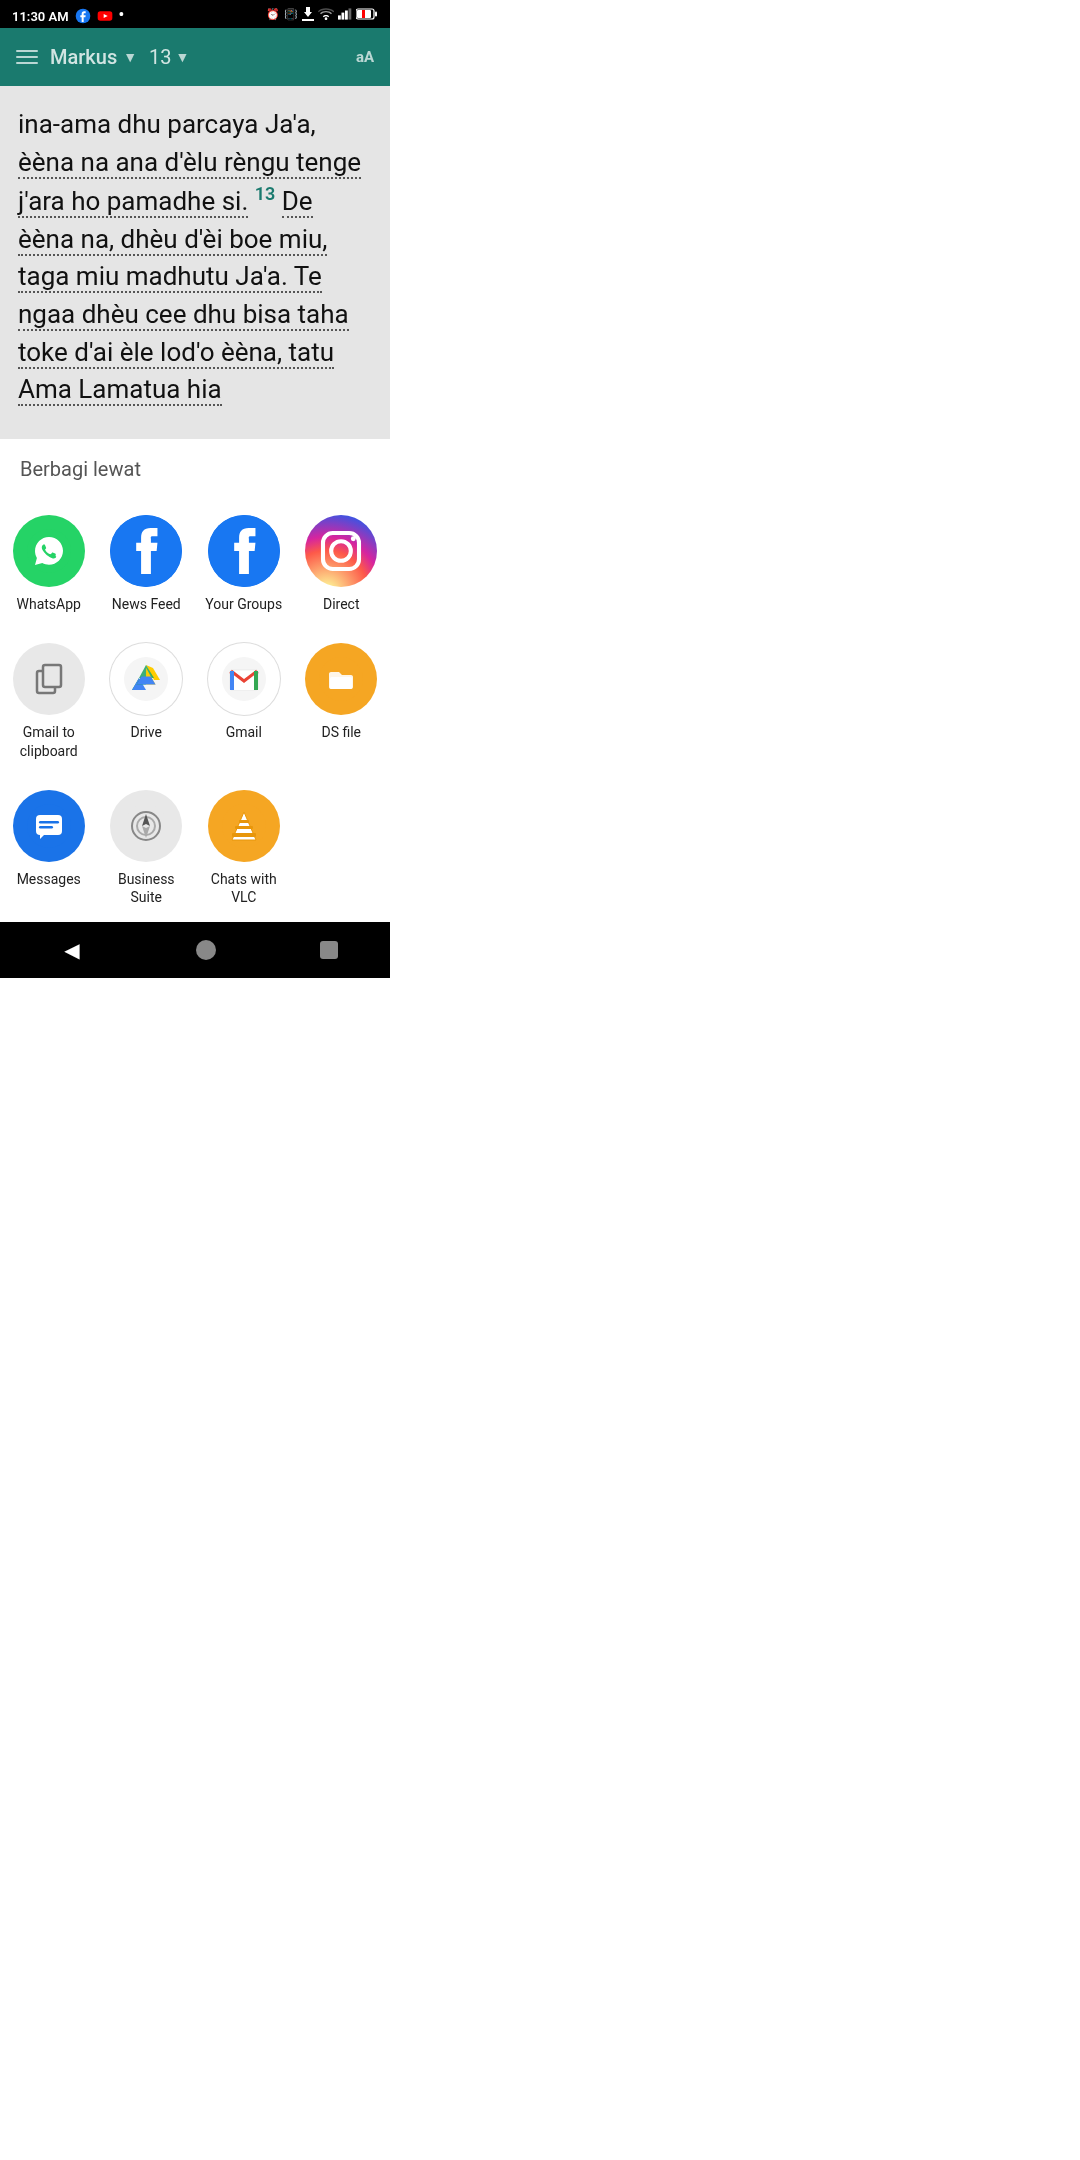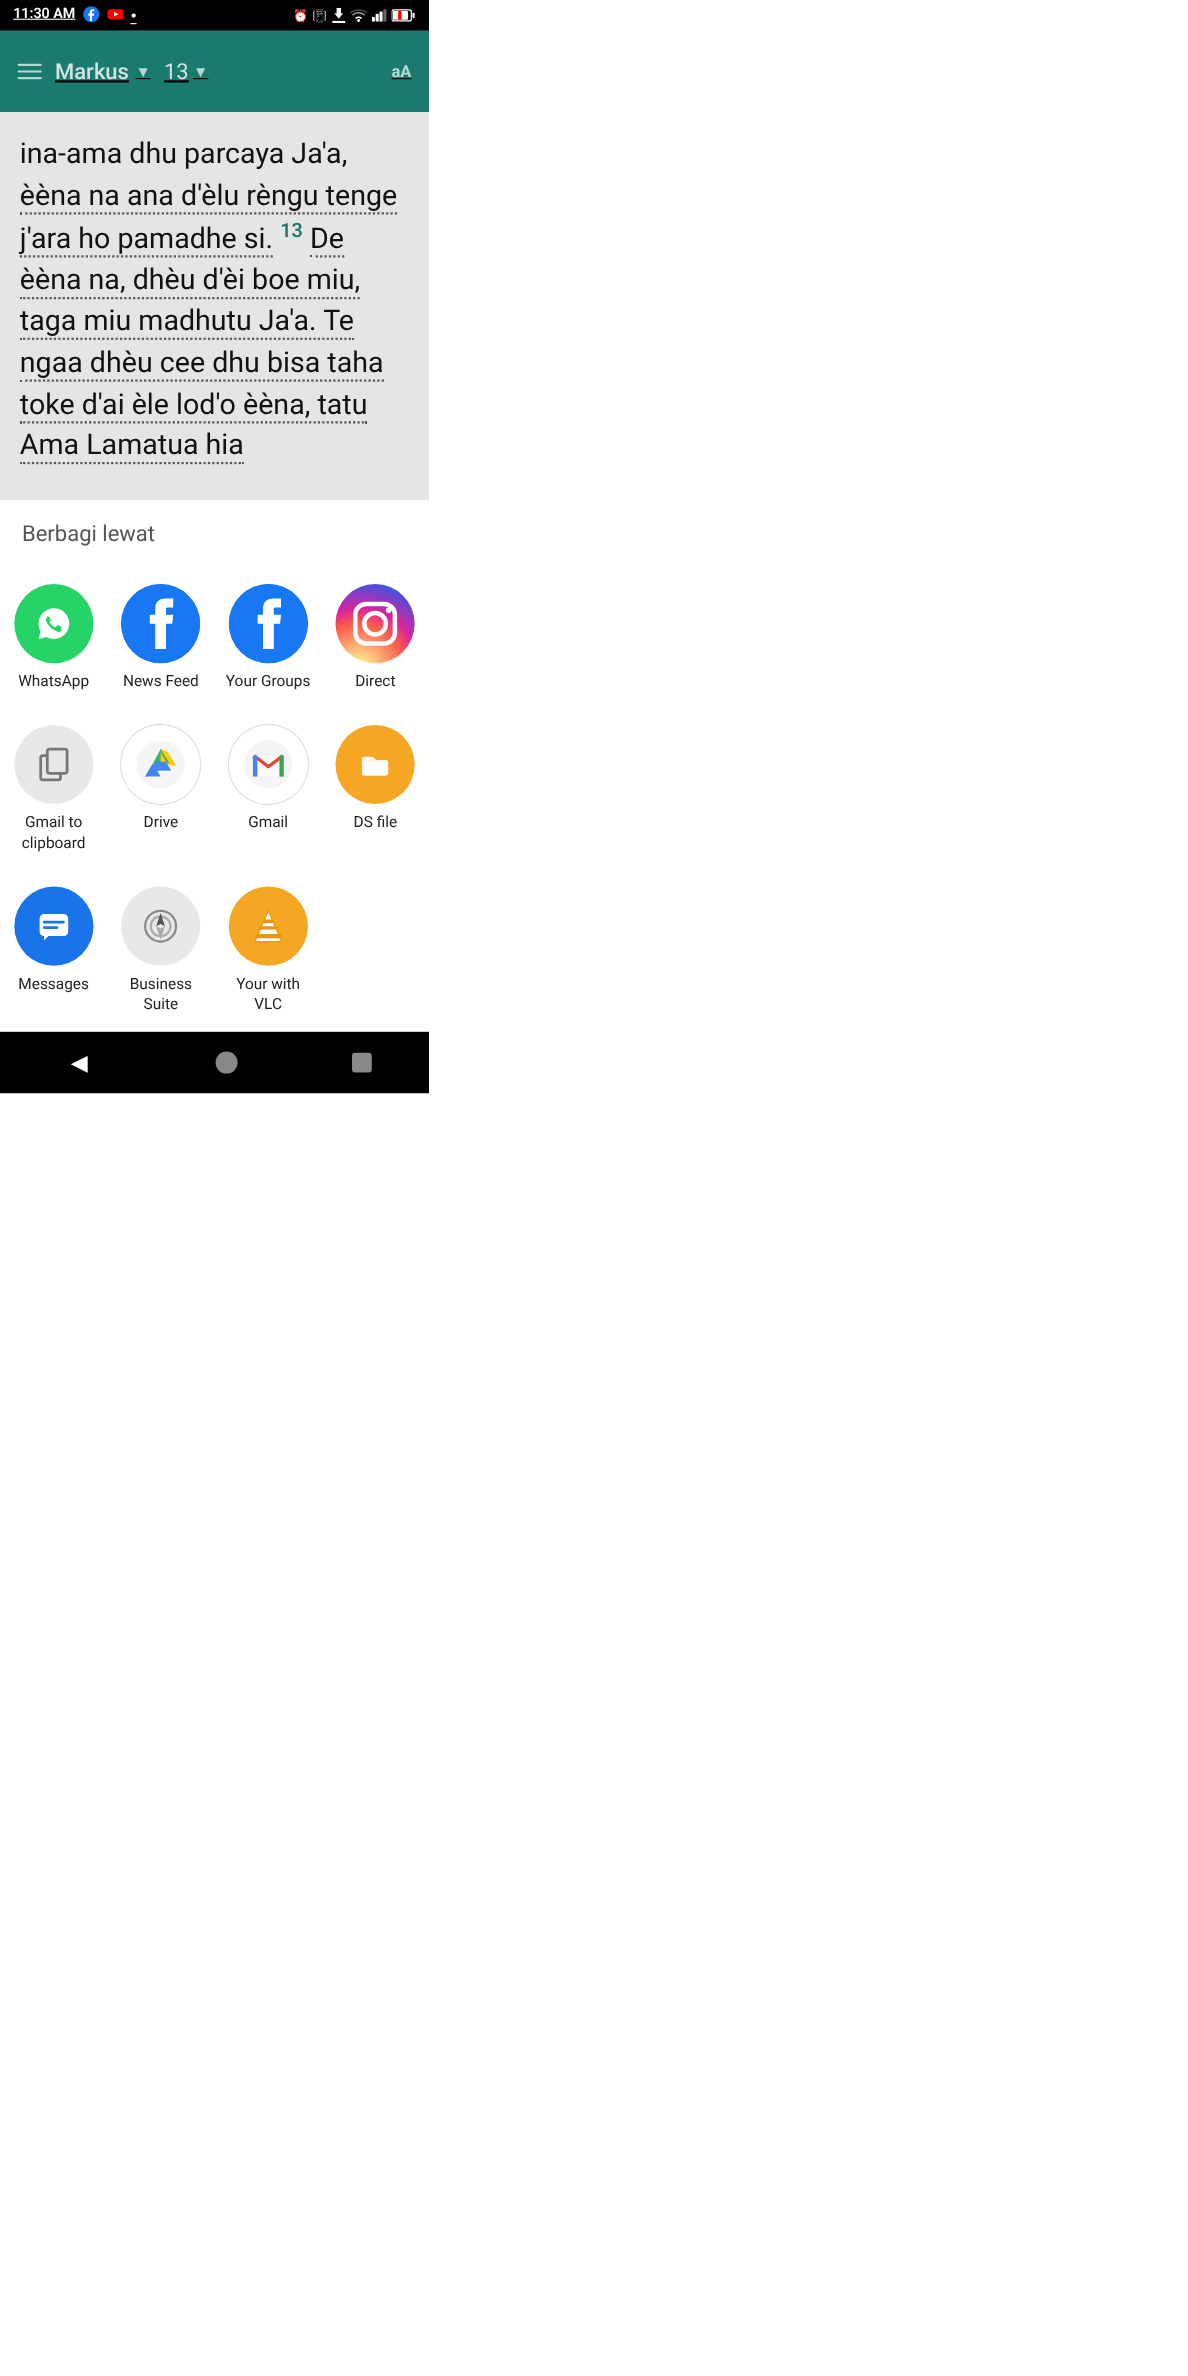--- a/index.html
+++ b/index.html
@@ -16,32 +16,31 @@
       background: #000;
       color: #fff;
       display: flex;
       align-items: center;
       justify-content: space-between;
       padding: 6px 12px;
       font-size: 13px;
       font-weight: 600;
       height: 28px;
     }
-    .status-left { display: flex; align-items: flex-start; gap: 6px; text-decoration: underline; }
+    .status-left { display: flex; align-items: flex-end; gap: 6px; }
     .status-right { display: flex; align-items: center; gap: 4px; font-size: 11px; }
 
     
     .app-header {
       background: #1a7a6e;
       display: flex;
       align-items: center;
       justify-content: space-between;
       padding: 12px 16px;
-      height: 74px;
-      text-decoration: underline;
+      height: 58px;
     }
     .header-left { display: flex; align-items: center; gap: 12px; }
     .hamburger { display: flex; flex-direction: column; gap: 4px; cursor: pointer; }
     .hamburger span { width: 22px; height: 2px; background: rgba(255,255,255,0.7); display: block; border-radius: 1px; }
     .header-title-group { display: flex; align-items: center; gap: 6px; }
     .header-title { color: rgba(255,255,255,0.8); font-size: 20px; font-weight: 500; }
     .header-caret { color: rgba(255,255,255,0.7); font-size: 14px; }
     .header-chapter { display: flex; align-items: center; gap: 4px; color: rgba(255,255,255,0.8); font-size: 20px; font-weight: 400; }
     .header-right { color: rgba(255,255,255,0.7); font-size: 15px; font-weight: bold; }
 
@@ -398,21 +397,21 @@
         <svg viewBox="0 0 44 44" xmlns="http://www.w3.org/2000/svg" width="44" height="44">
           <circle cx="22" cy="22" r="22" fill="#f5a623"></circle>
 
           <polygon points="22,8 34,36 10,36" fill="white"></polygon>
           <polygon points="22,8 34,36 10,36" fill="none" stroke="#e8960a" stroke-width="1"></polygon>
           <rect x="10" y="29" width="24" height="4" rx="1" fill="#e8960a"></rect>
           <rect x="13" y="22" width="18" height="3" rx="1" fill="#e8960a"></rect>
           <rect x="17" y="16" width="10" height="3" rx="1" fill="#e8960a"></rect>
         </svg>
       </div>
-      <span class="app-label">Your with VLC</span>
+      <span class="app-label">Chats with VLC</span>
     </div>
 
 
   </div>
 </div>
 
 <div class="nav-bar">
   <div class="nav-btn">◀</div>
   <div class="nav-btn-circle"></div>
   <div class="nav-btn-square"></div>

